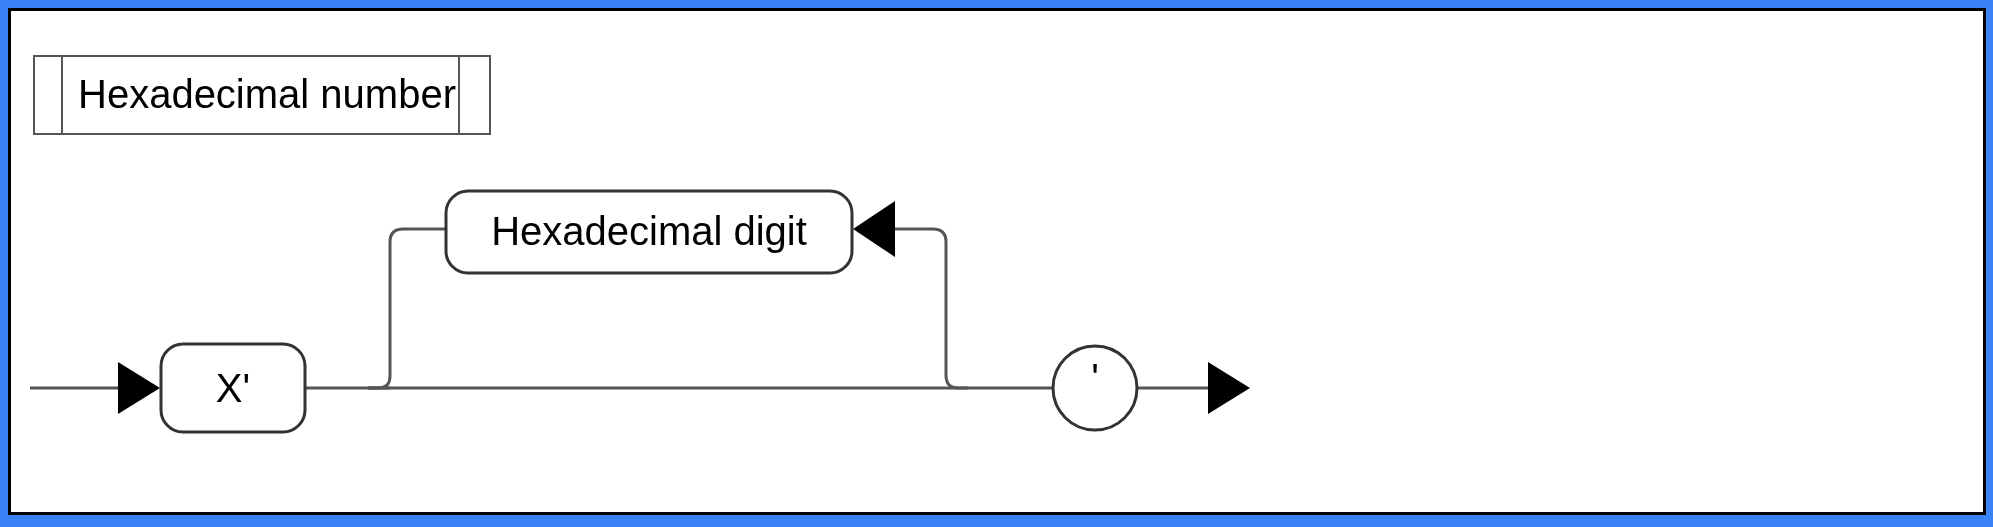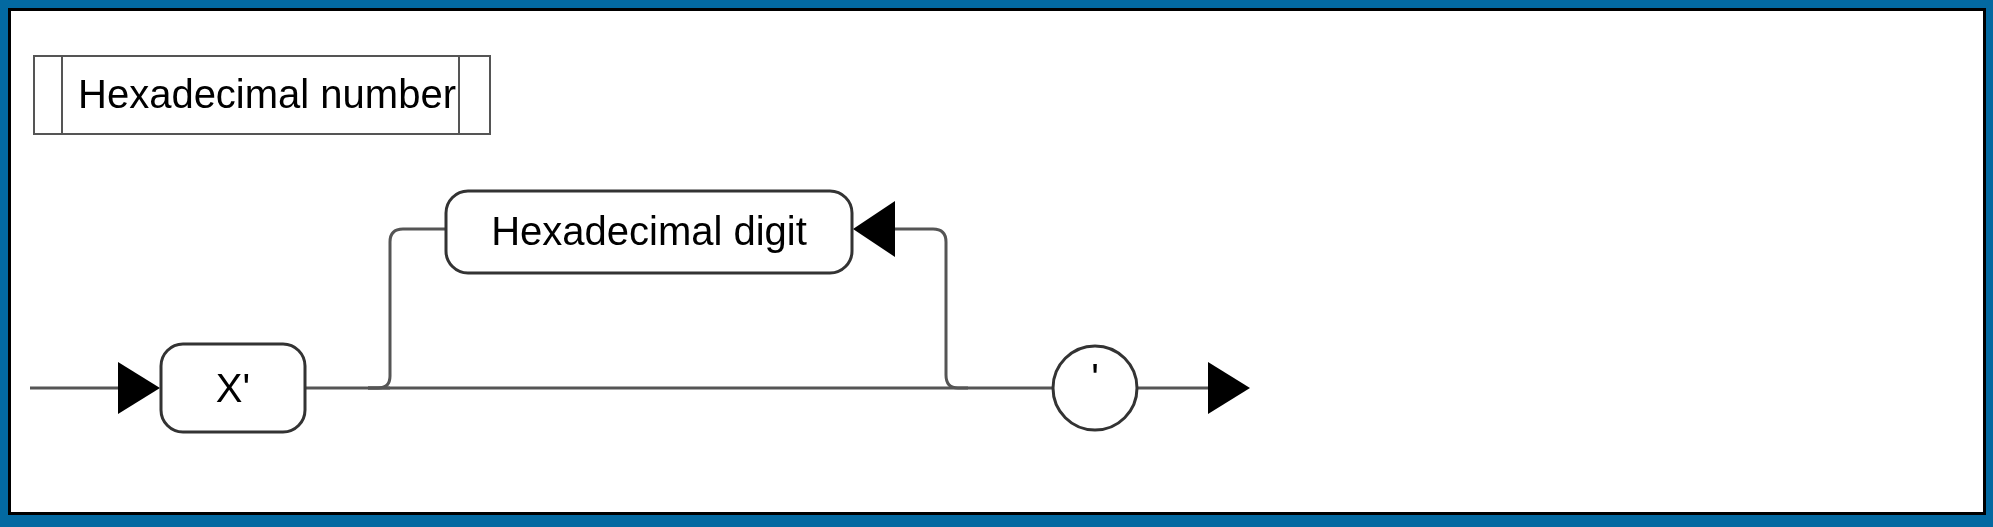--- a/index.html
+++ b/index.html
@@ -7,21 +7,21 @@
     padding: 0;
     background: #ffffff;
   }
   body {
     font-family: "Liberation Sans", sans-serif;
   }
   #canvas {
     position: relative;
     width: 1993px;
     height: 527px;
-    background: #0369a1;
+    background: #3b82f6;
     overflow: hidden;
   }
   #canvas svg {
     position: absolute;
     top: 0;
     left: 0;
     width: 1993px;
     height: 527px;
   }
   .diagram-outer-border {

